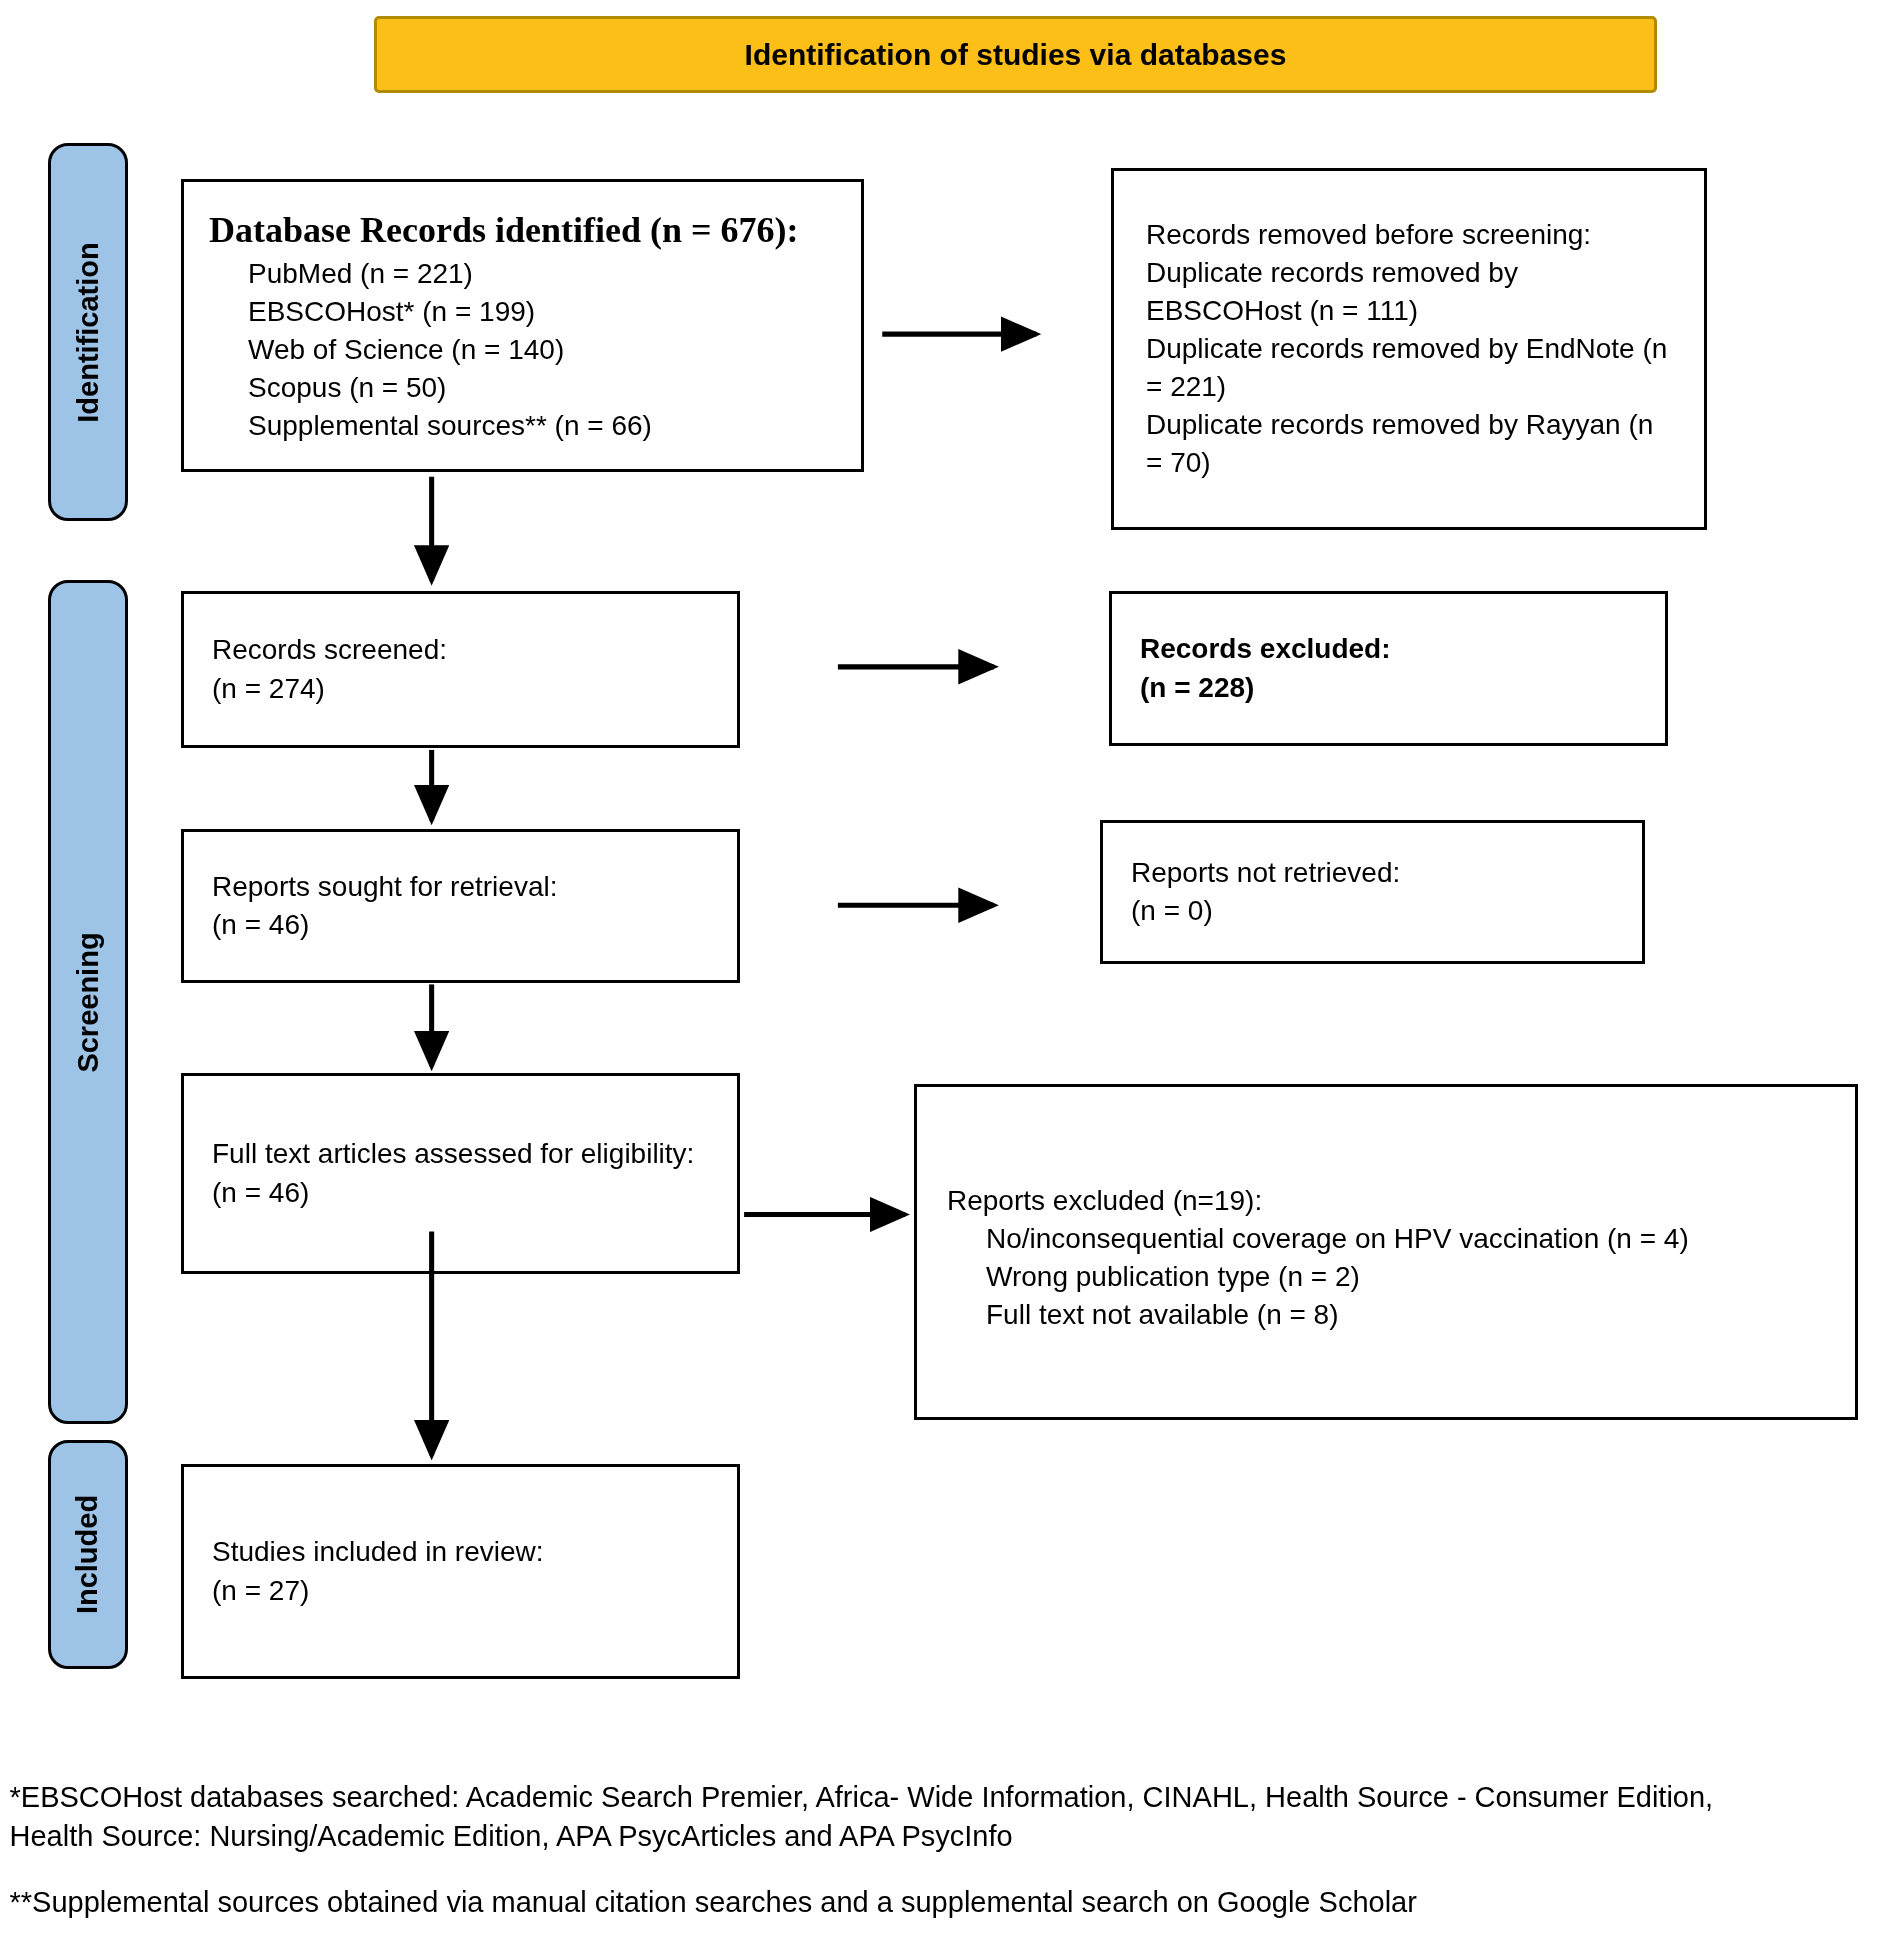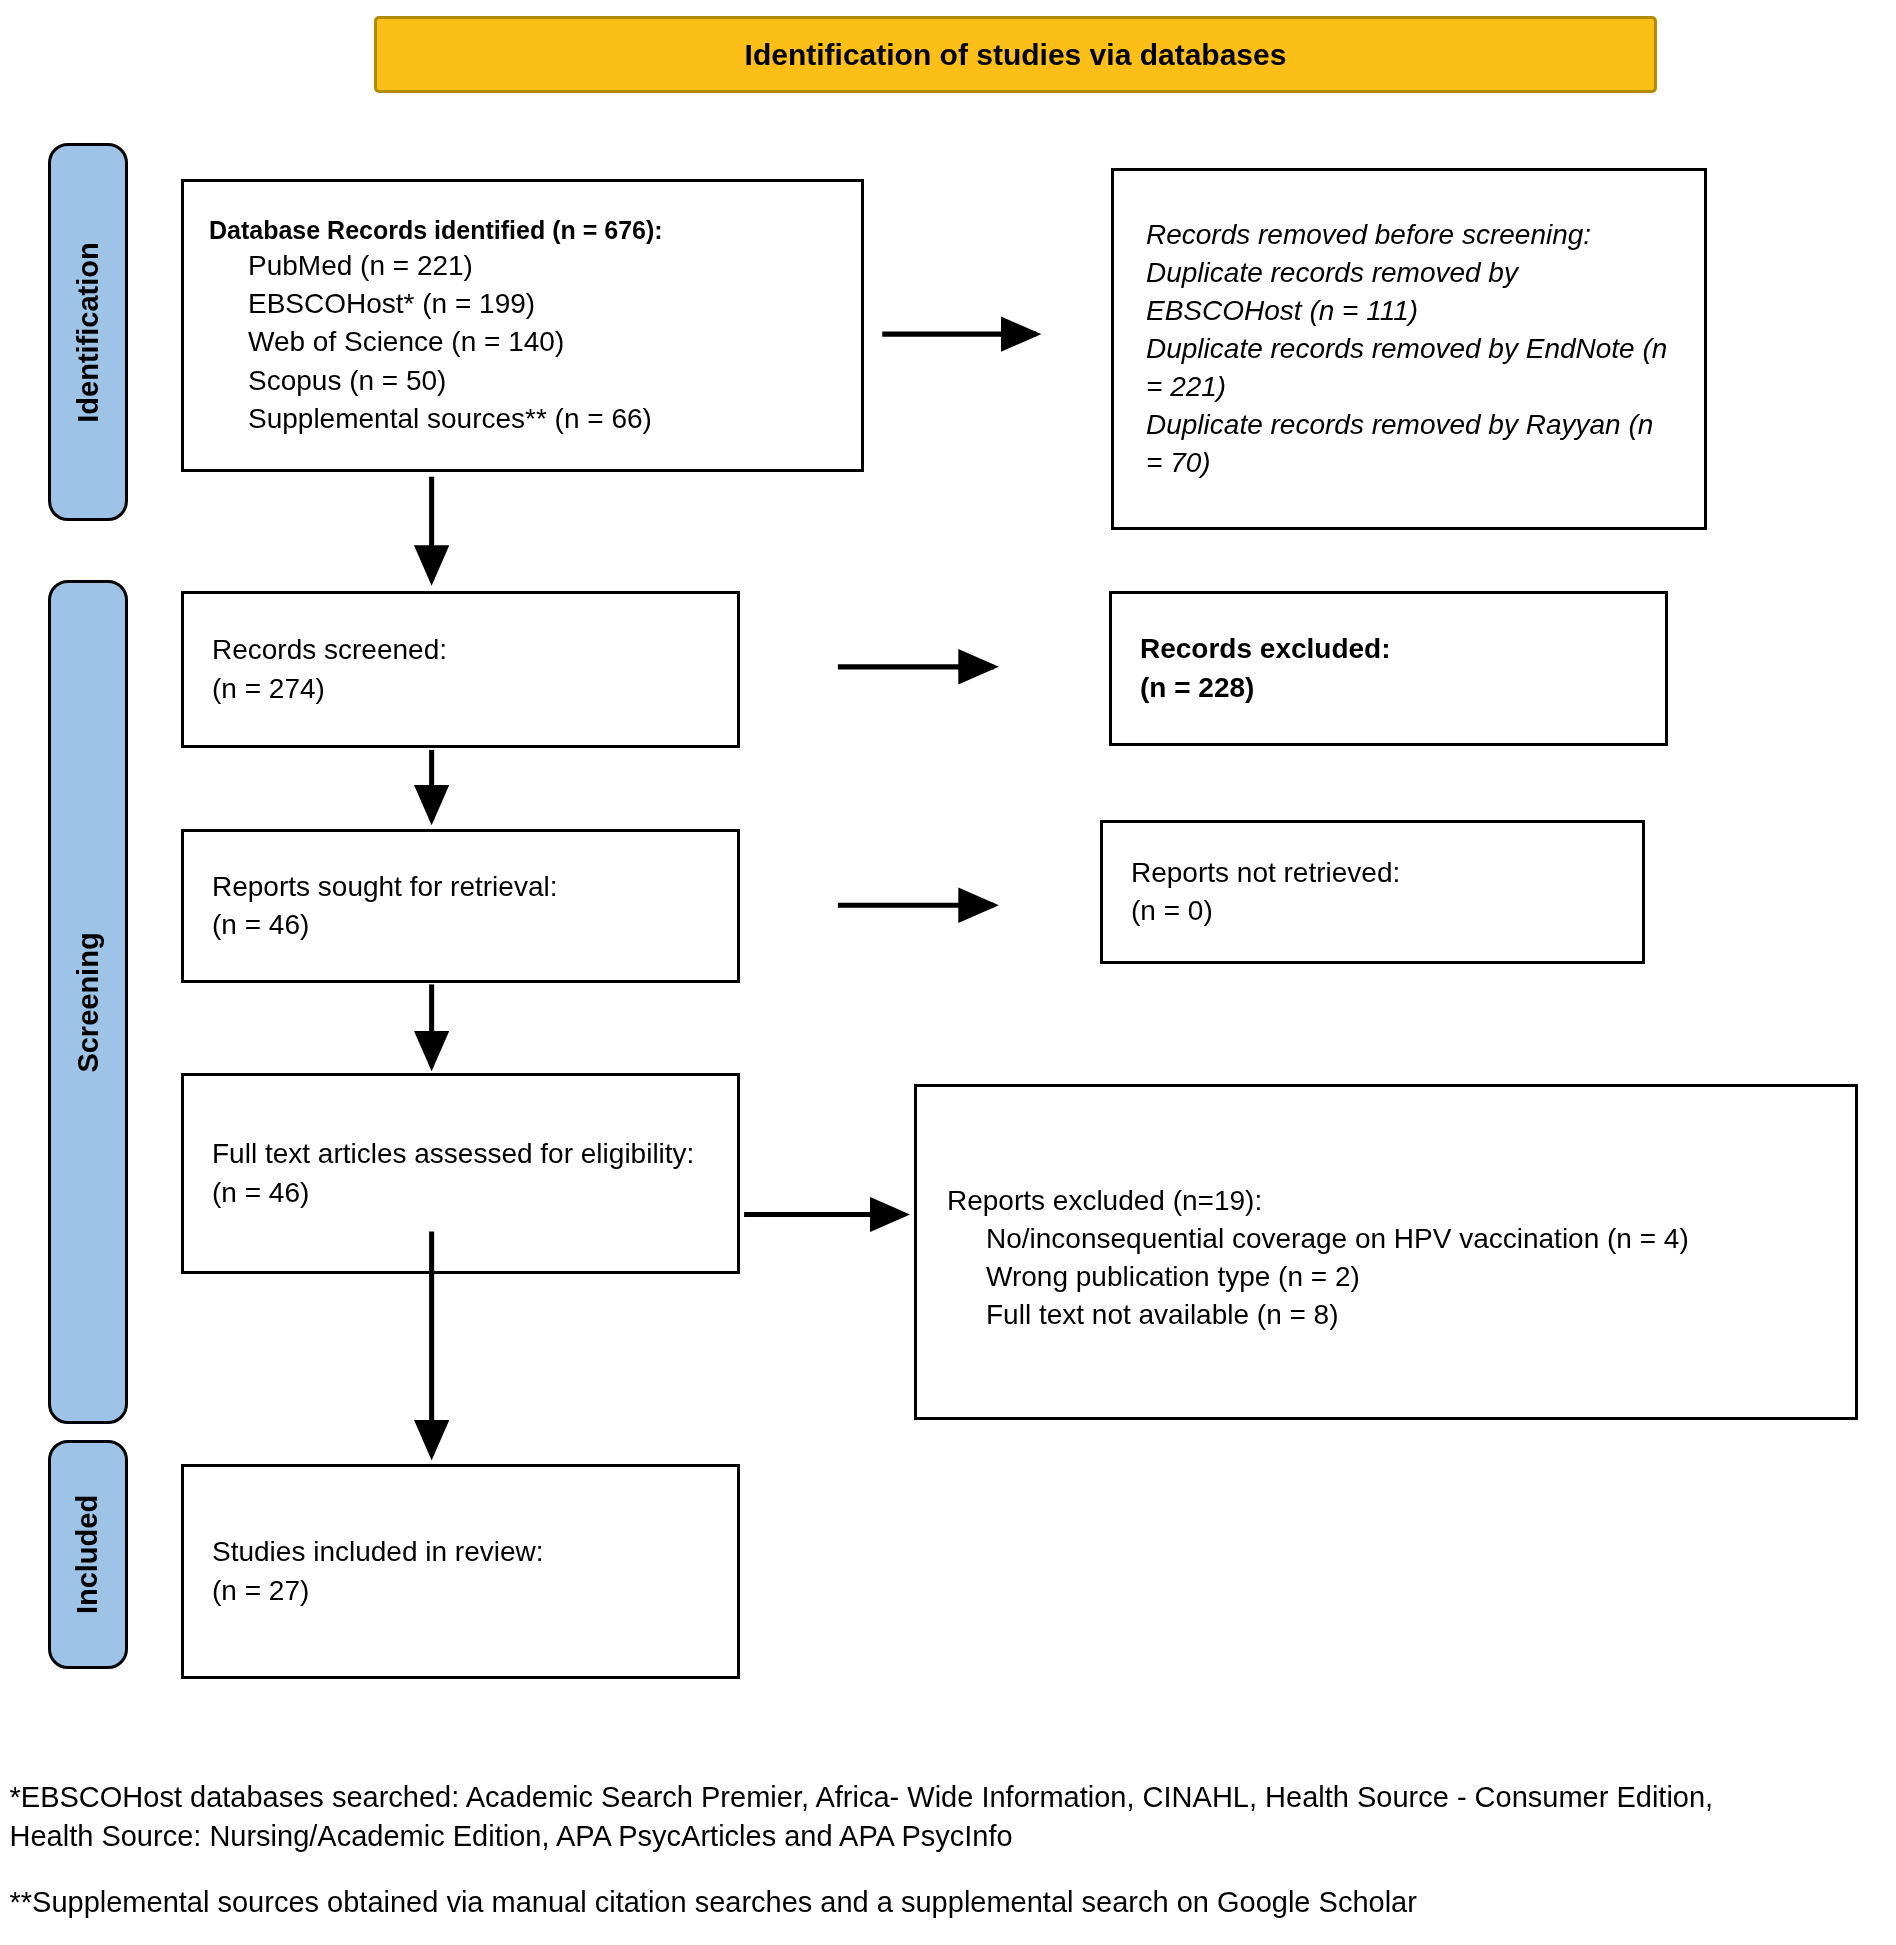--- a/index.html
+++ b/index.html
@@ -42,25 +42,25 @@
 
   .box {
     position: absolute;
     background: #fff;
     border: 3.8px solid #000;
     box-sizing: border-box;
     display: flex; flex-direction: column; justify-content: center;
     font-size: 28px;
     line-height: 1.36;
   }
-  .box .hdr { font-weight: bold; font-size: 25px; }
+  .box .hdr { font-weight: bold; font-size: 36px; font-family: Liberation Serif, serif; }
   .box .indent { padding-left: 39px; }
 
   #box-identified      { left: 181px;  top: 179px;  width: 683px; height: 293px; padding: 12.7px 25px; }
-  #box-removed         { left: 1111px; top: 168px;  width: 596px;  height: 362px; padding: 12.7px 32px; font-style: italic; }
+  #box-removed         { left: 1111px; top: 168px;  width: 596px;  height: 362px; padding: 12.7px 32px; }
   #box-screened        { left: 181px;  top: 591px;  width: 559px;  height: 157px; padding: 12.7px 28px; }
   #box-excluded        { left: 1109px; top: 591px;  width: 559px;  height: 155px; padding: 12.7px 28px; font-weight: bold; }
   #box-sought          { left: 181px;  top: 829px; width: 559px;  height: 154px; padding: 12.7px 28px; }
   #box-notretrieved    { left: 1100px; top: 820px; width: 545px;  height: 144px; padding: 12.7px 28px; }
   #box-fulltext        { left: 181px;  top: 1073px; width: 559px;  height: 201px; padding: 12.7px 28px; }
   #box-reportsexcluded { left: 914px; top: 1084px; width: 944px; height: 336px; padding: 95px 12.7px 12.7px 30px; justify-content: flex-start; }
   #box-includedreview  { left: 181px;  top: 1464px; width: 559px;  height: 215px; padding: 12.7px 28px; }
 
   .footnote {
     position: absolute;

